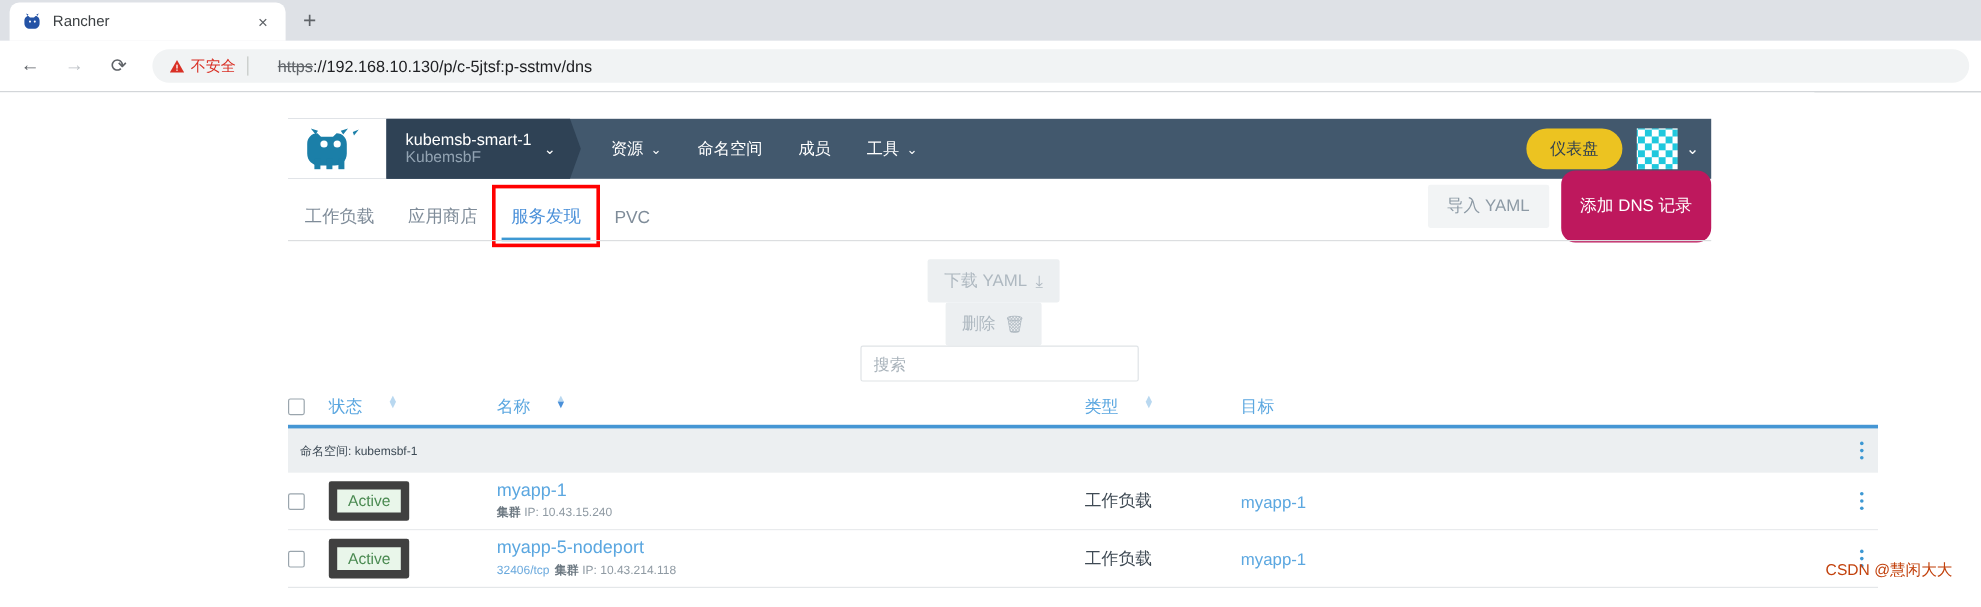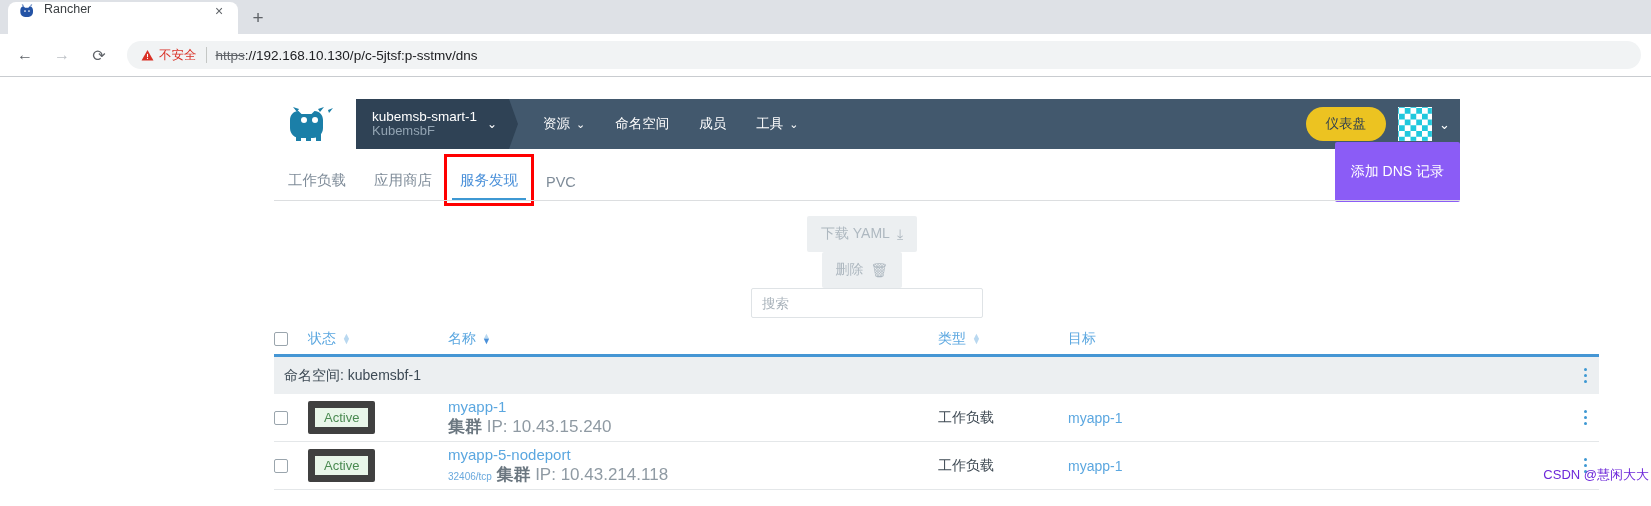--- a/index.html
+++ b/index.html
@@ -18,21 +18,21 @@
     height: 34px;
     background: #dee1e6;
     display: flex;
     align-items: flex-end;
     padding-left: 8px;
   }
   .tab {
     width: 230px; height: 32px;
     background: #ffffff;
     border-radius: 8px 8px 0 0;
-    display: flex; 
+    display: flex; align-items: center;
     padding: 0 10px;
     position: relative;
   }
   .tab-favicon {
     width: 17px; height: 17px;
     margin-right: 9px;
     flex: 0 0 auto;
     display: flex; align-items: center; justify-content: center;
   }
   .tab-title {
@@ -74,32 +74,31 @@
     height: 28px;
     background: #f1f3f4;
     border-radius: 14px;
     display: flex; align-items: center;
     padding: 0 14px;
     margin-left: 6px;
   }
   .warn-icon { color: #d93025; font-size: 12px; margin-right: 5px; display:flex; align-items:center;}
   .warn-text { color: #d93025; font-size: 12.5px; margin-right: 9px; }
   .omni-sep { width: 1px; height: 16px; background: #c4c7c5; margin-right: 9px; }
-  .url { font-size: 13.5px; color: #202124; white-space: nowrap; }
+  .url { font-size: 13.5px; color: #202124; white-space: nowrap; margin-left: 16px; }
   .url .scheme { color: #5f6368; text-decoration: line-through; }
   .url .rest { color: #202124; }
 
   .chrome-divider { height: 1px; background: #c9ccd0; }
 
   
   .app {
     width: 1512px;
     background: #ffffff;
     padding-top: 22px;
-    margin-left: 34px;
   }
 
   .rancher-header {
     height: 50px;
     margin: 0 86px 0 240px;
     display: flex;
     align-items: stretch;
     background: #42586d;
   }
   .logo-cell {
@@ -199,22 +198,22 @@
   }
   .tabs-spacer { flex: 1 1 auto; }
   .tabs-actions { display: flex; align-items: center; gap: 10px; padding-bottom: 6px;}
   .btn-ghost {
     background: #f2f4f5; color: #8d9aa5;
     border: none; border-radius: 2px;
     font-size: 14px; padding: 9px 16px;
     cursor: pointer; white-space: nowrap;
   }
   .btn-primary {
-    background: #8b5cf6; color: #ffffff;
-    border: none; border-radius: 2px;
+    background: #be185d; color: #ffffff;
+    border: none; border-radius: 12px;
     font-size: 14px; padding: 21px 16px;
     cursor: pointer; white-space: nowrap;
   }
 
   .tabs-underline {
     margin: 0 86px 0 240px;
     height: 1px; background: #dcdee0;
     position: relative; top: -1px;
   }
 
@@ -247,21 +246,21 @@
 
   
   .tbl { margin: 0 86px 0 240px; width: calc(1651px - 240px - 86px); }
   .tbl-head {
     display: flex; align-items: center;
     height: 36px;
     padding-top: 6px;
   }
   .th {
     color: #5ba7e0; font-size: 14px;
-    display: flex; align-items: center; gap: 6px;
+    display: flex; gap: 21px;
     cursor: pointer;
   }
   .sortico {
     display: inline-flex; flex-direction: column;
     line-height: 5px; font-size: 9px; color: #b9d8f0;
   }
   .sortico.on span:last-child { color: #4a90d9; }
 
   .col-check { width: 34px; flex: 0 0 auto; display:flex; align-items:center;}
   .col-state { width: 140px; flex: 0 0 auto; }
@@ -278,21 +277,21 @@
     cursor: pointer;
   }
 
   .group-row {
     background: #eceff1;
     border-top: 3px solid #4596d4;
     height: 40px;
     display: flex; align-items: center;
     padding-left: 10px;
   }
-  .group-label { font-size: 14px; color: #3d4a55; }
+  .group-label { font-size: 10px; color: #3d4a55; }
   .kebab {
     color: #3d98d3; font-size: 17px;
     letter-spacing: 0; line-height: 6px;
     display: flex; flex-direction: column; align-items: center;
     cursor: pointer; padding-right: 12px;
   }
   .kebab span { display: block; width: 3px; height: 3px; background: #3d98d3; border-radius:50%; margin: 1.5px 0;}
 
   .row {
     display: flex; align-items: center;
@@ -303,31 +302,31 @@
   .badge {
     display: inline-block;
     border: 7px solid #404040;
     background: #e9f6ea;
     color: #4a8a51;
     font-size: 13px;
     padding: 2px 9px;
     border-radius: 2px;
   }
   .name-link { color: #5ba7e0; font-size: 15px; text-decoration: none; cursor: pointer; display:block;}
-  .name-sub { font-size: 17px; color: #8f9aa3; margin-top: 2px; }
+  .name-sub { font-size: 10px; color: #8f9aa3; margin-top: 2px; }
   .name-sub b { color: #6b7780; font-weight: bold; }
   .name-port { font-size: 10px; color: #6aa9dd; margin-top: 1px; }
   .cell-type { font-size: 14px; color: #3f4a54; }
   .cell-target { font-size: 14px; }
   .cell-target a { color: #5ba7e0; text-decoration: none; cursor: pointer; }
 
   .watermark {
     position: absolute;
-    right: 2px; bottom: 6px;
-    color: #6d28d9;
+    right: 24px; bottom: 6px;
+    color: #c2410c;
     font-size: 13px;
     user-select: none;
   }
   .page-wrap { position: relative; }
 </style>
 </head>
 <body>
 
 <div class="page-wrap">
 
@@ -420,20 +419,21 @@
 
     <div class="tabs-row">
       <div class="page-tabs">
         <div class="ptab">工作负载</div>
         <div class="ptab">应用商店</div>
         <div class="ptab active boxed">服务发现</div>
         <div class="ptab">PVC</div>
       </div>
       <div class="tabs-spacer"></div>
       <div class="tabs-actions">
+        <button class="btn-ghost">导入 YAML</button>
         <button class="btn-primary">添加 DNS 记录</button>
       </div>
     </div>
     <div class="tabs-underline"></div>
 
     <div class="table-toolbar">
       <button class="btn-disabled">
         <span>下载 YAML</span>
         <span>⤓</span>
       </button>

